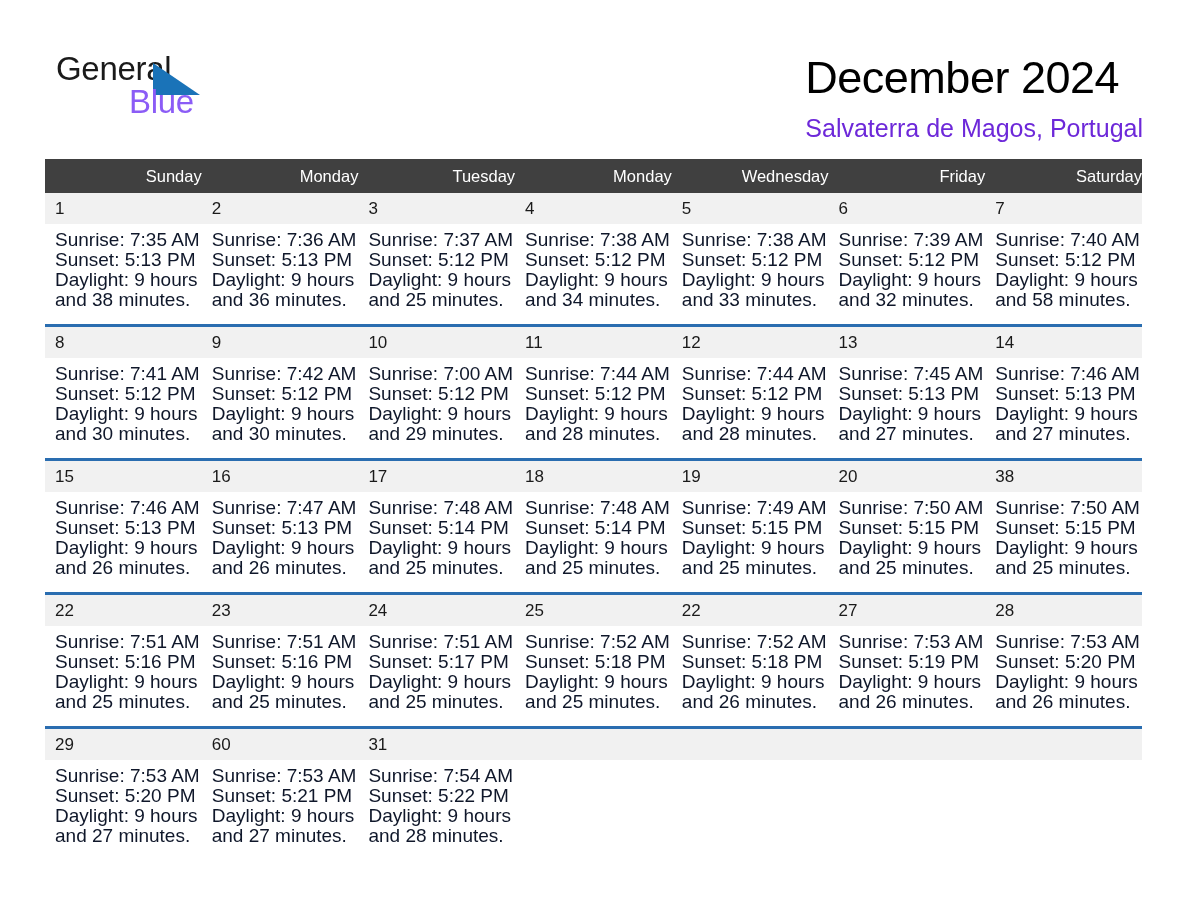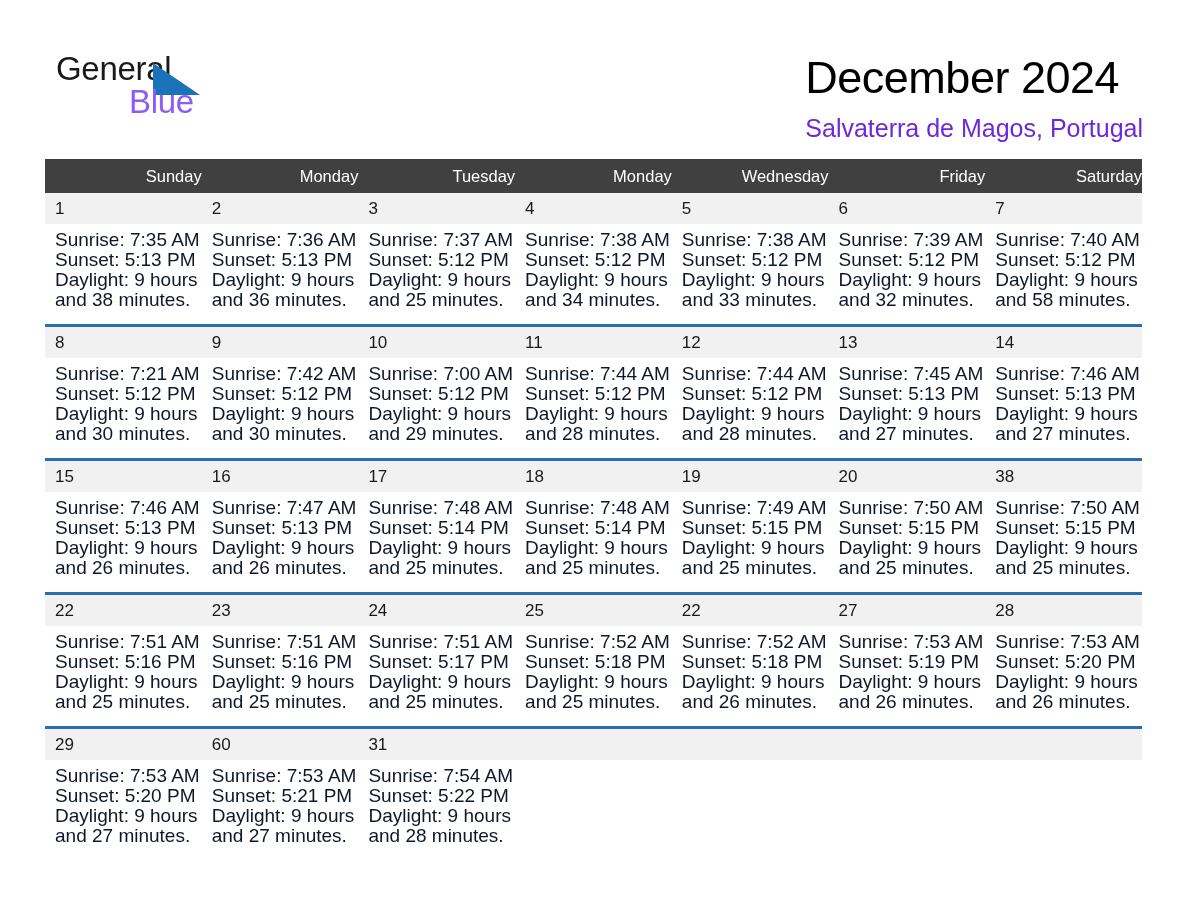--- a/index.html
+++ b/index.html
@@ -236,21 +236,21 @@
               <div>Sunset: 5:12 PM</div>
               <div>Daylight: 9 hours</div>
               <div>and 58 minutes.</div>
             </div>
           </td>
         </tr>
         <tr>
           <td>
             <div class="daynum">8</div>
             <div class="cellbody">
-              <div>Sunrise: 7:21 AM</div>
+              <div>Sunrise: 7:41 AM</div>
               <div>Sunset: 5:12 PM</div>
               <div>Daylight: 9 hours</div>
               <div>and 30 minutes.</div>
             </div>
           </td>
           <td>
             <div class="daynum">9</div>
             <div class="cellbody">
               <div>Sunrise: 7:42 AM</div>
               <div>Sunset: 5:12 PM</div>

